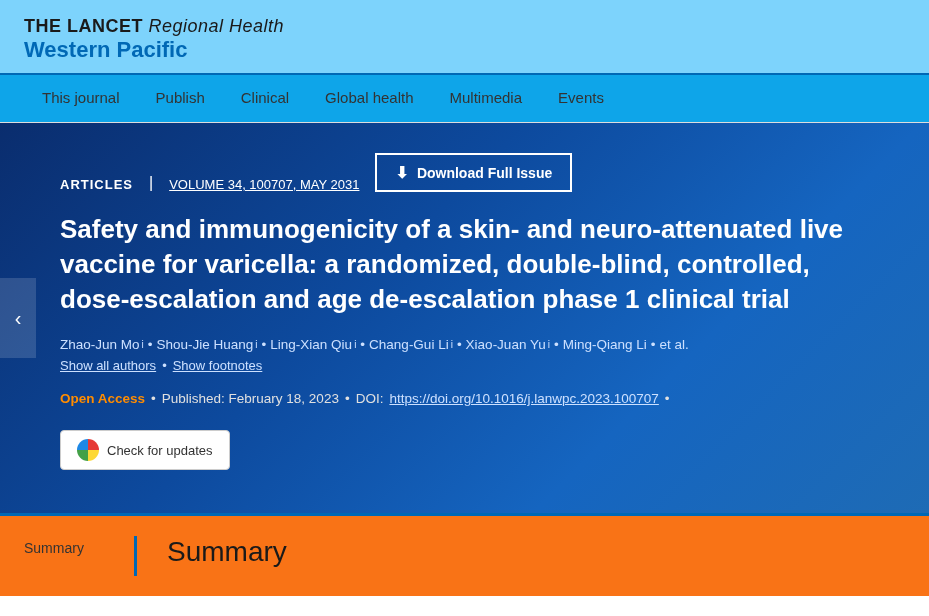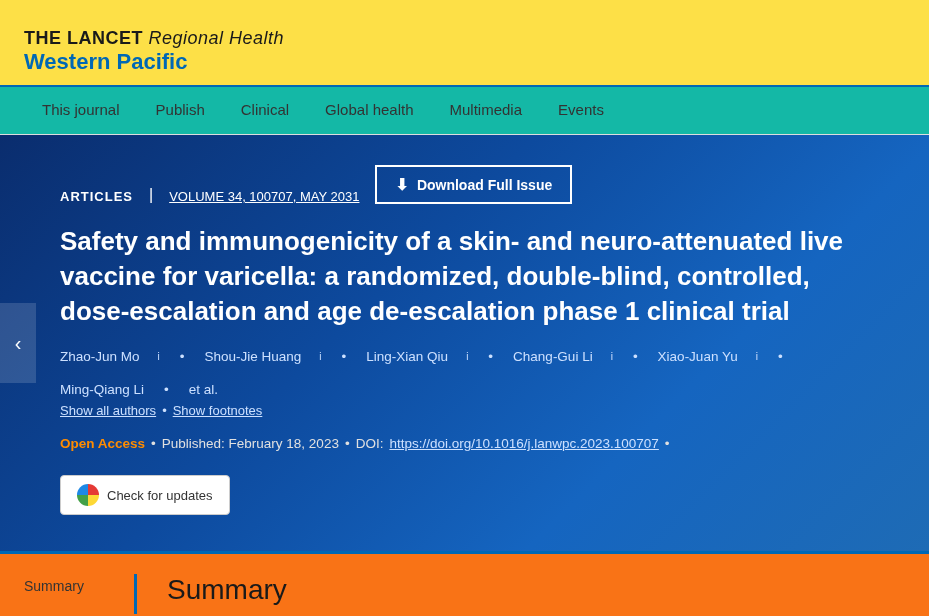--- a/index.html
+++ b/index.html
@@ -1,40 +1,40 @@
 <!DOCTYPE html>
 <html><head>
   <meta charset="utf-8">
   <style>
     * { margin: 0; padding: 0; box-sizing: border-box; }
     body { font-family: Arial, sans-serif; background: #fff; width: 929px; min-height: 616px; overflow: hidden; }
 
     
     .site-header {
-      padding: 28px 24px 10px 24px;
+      padding: 16px 24px 10px 24px;
       border-bottom: 2px solid #0068b5;
-      background: #fde047;
+      background: #7dd3fc;
     }
     .site-title-top {
       font-size: 18px;
       font-weight: 400;
       color: #1a1a1a;
       letter-spacing: 0.5px;
     }
     .site-title-top span.lancet { font-weight: 700; }
     .site-title-top span.regional { font-style: italic; }
     .site-title-bottom {
       font-size: 22px;
       font-weight: 700;
       color: #0068b5;
     }
 
     
     .nav-bar {
-      background: #14b8a6;
+      background: #0ea5e9;
       border-bottom: 1px solid #ddd;
       display: flex;
       align-items: stretch;
       padding: 0 24px;
       height: 48px;
     }
     .nav-item {
       padding: 0 18px;
       display: flex;
       align-items: center;
@@ -99,21 +99,21 @@
       margin-bottom: 20px;
       max-width: 850px;
     }
 
     .authors-line {
       font-size: 13.5px;
       color: #cce0ff;
       margin-bottom: 6px;
       display: flex;
       flex-wrap: wrap;
-      gap: 18px;
+      gap: 2px;
       align-items: center;
     }
     .author-name {
       color: #cce0ff;
     }
     .author-sup {
       font-size: 10px;
       vertical-align: super;
       color: #cce0ff;
     }

